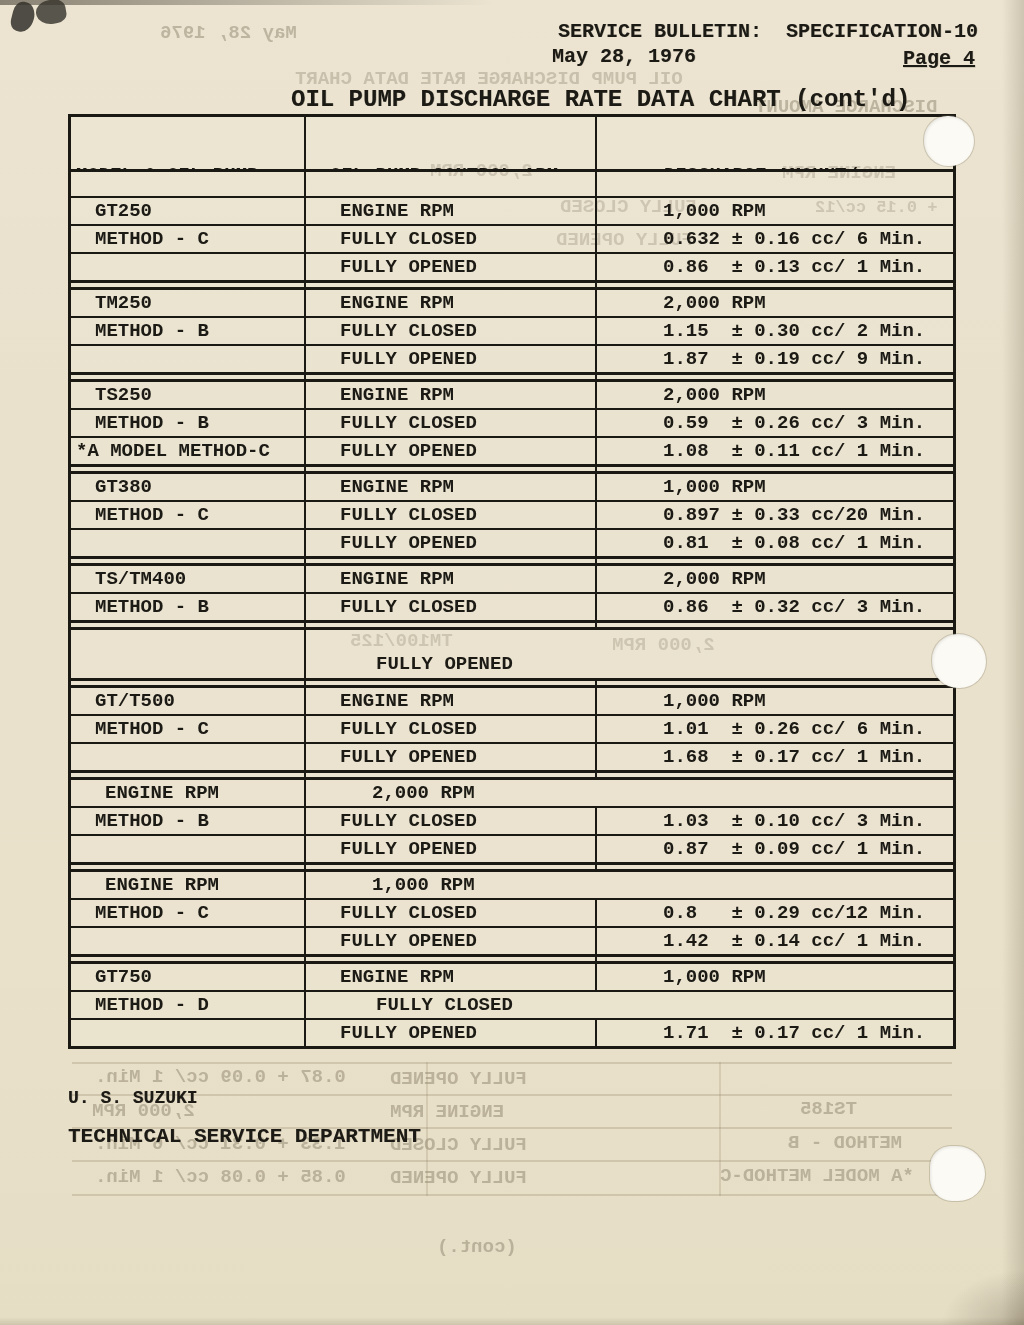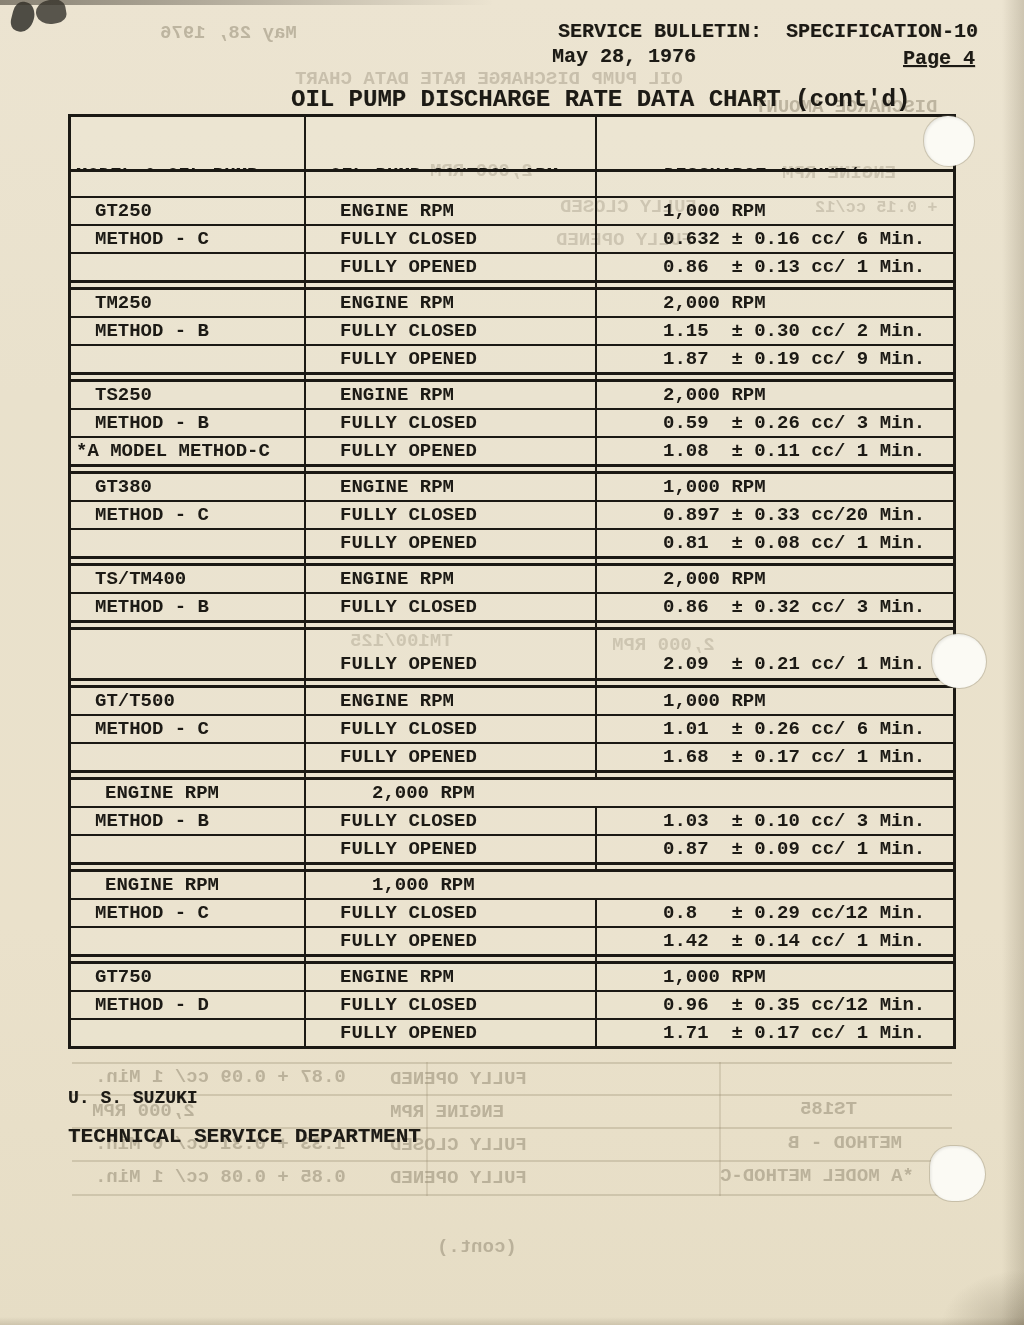--- a/index.html
+++ b/index.html
@@ -259,21 +259,20 @@
         <div></div>
       </div>
 
     <div class="group">
       <div class="row tallrow">
         <div class="c1">
           <span class="cellline">*A MODEL TS400-</span>
           
         </div>
         <div class="c2">FULLY OPENED</div>
-        <div class="c3">2.09  ± 0.21 cc/ 1 Min.</div>
       </div>
     </div>
     <div class="row gap">
         <div></div>
         <div></div>
         <div></div>
       </div>
 
     <div class="group">
       <div class="row r">
@@ -344,21 +343,20 @@
 
     <div class="group">
       <div class="row r">
         <div class="c1">GT750</div>
         <div class="c2">ENGINE RPM</div>
         <div class="c3">1,000 RPM</div>
       </div>
       <div class="row r">
         <div class="c1">METHOD - D</div>
         <div class="c2">FULLY CLOSED</div>
-        <div class="c3">0.96  ± 0.35 cc/12 Min.</div>
       </div>
       <div class="row r">
         <div class="c1"></div>
         <div class="c2">FULLY OPENED</div>
         <div class="c3">1.71  ± 0.17 cc/ 1 Min.</div>
       </div>
     </div>
 
   </div>
 

